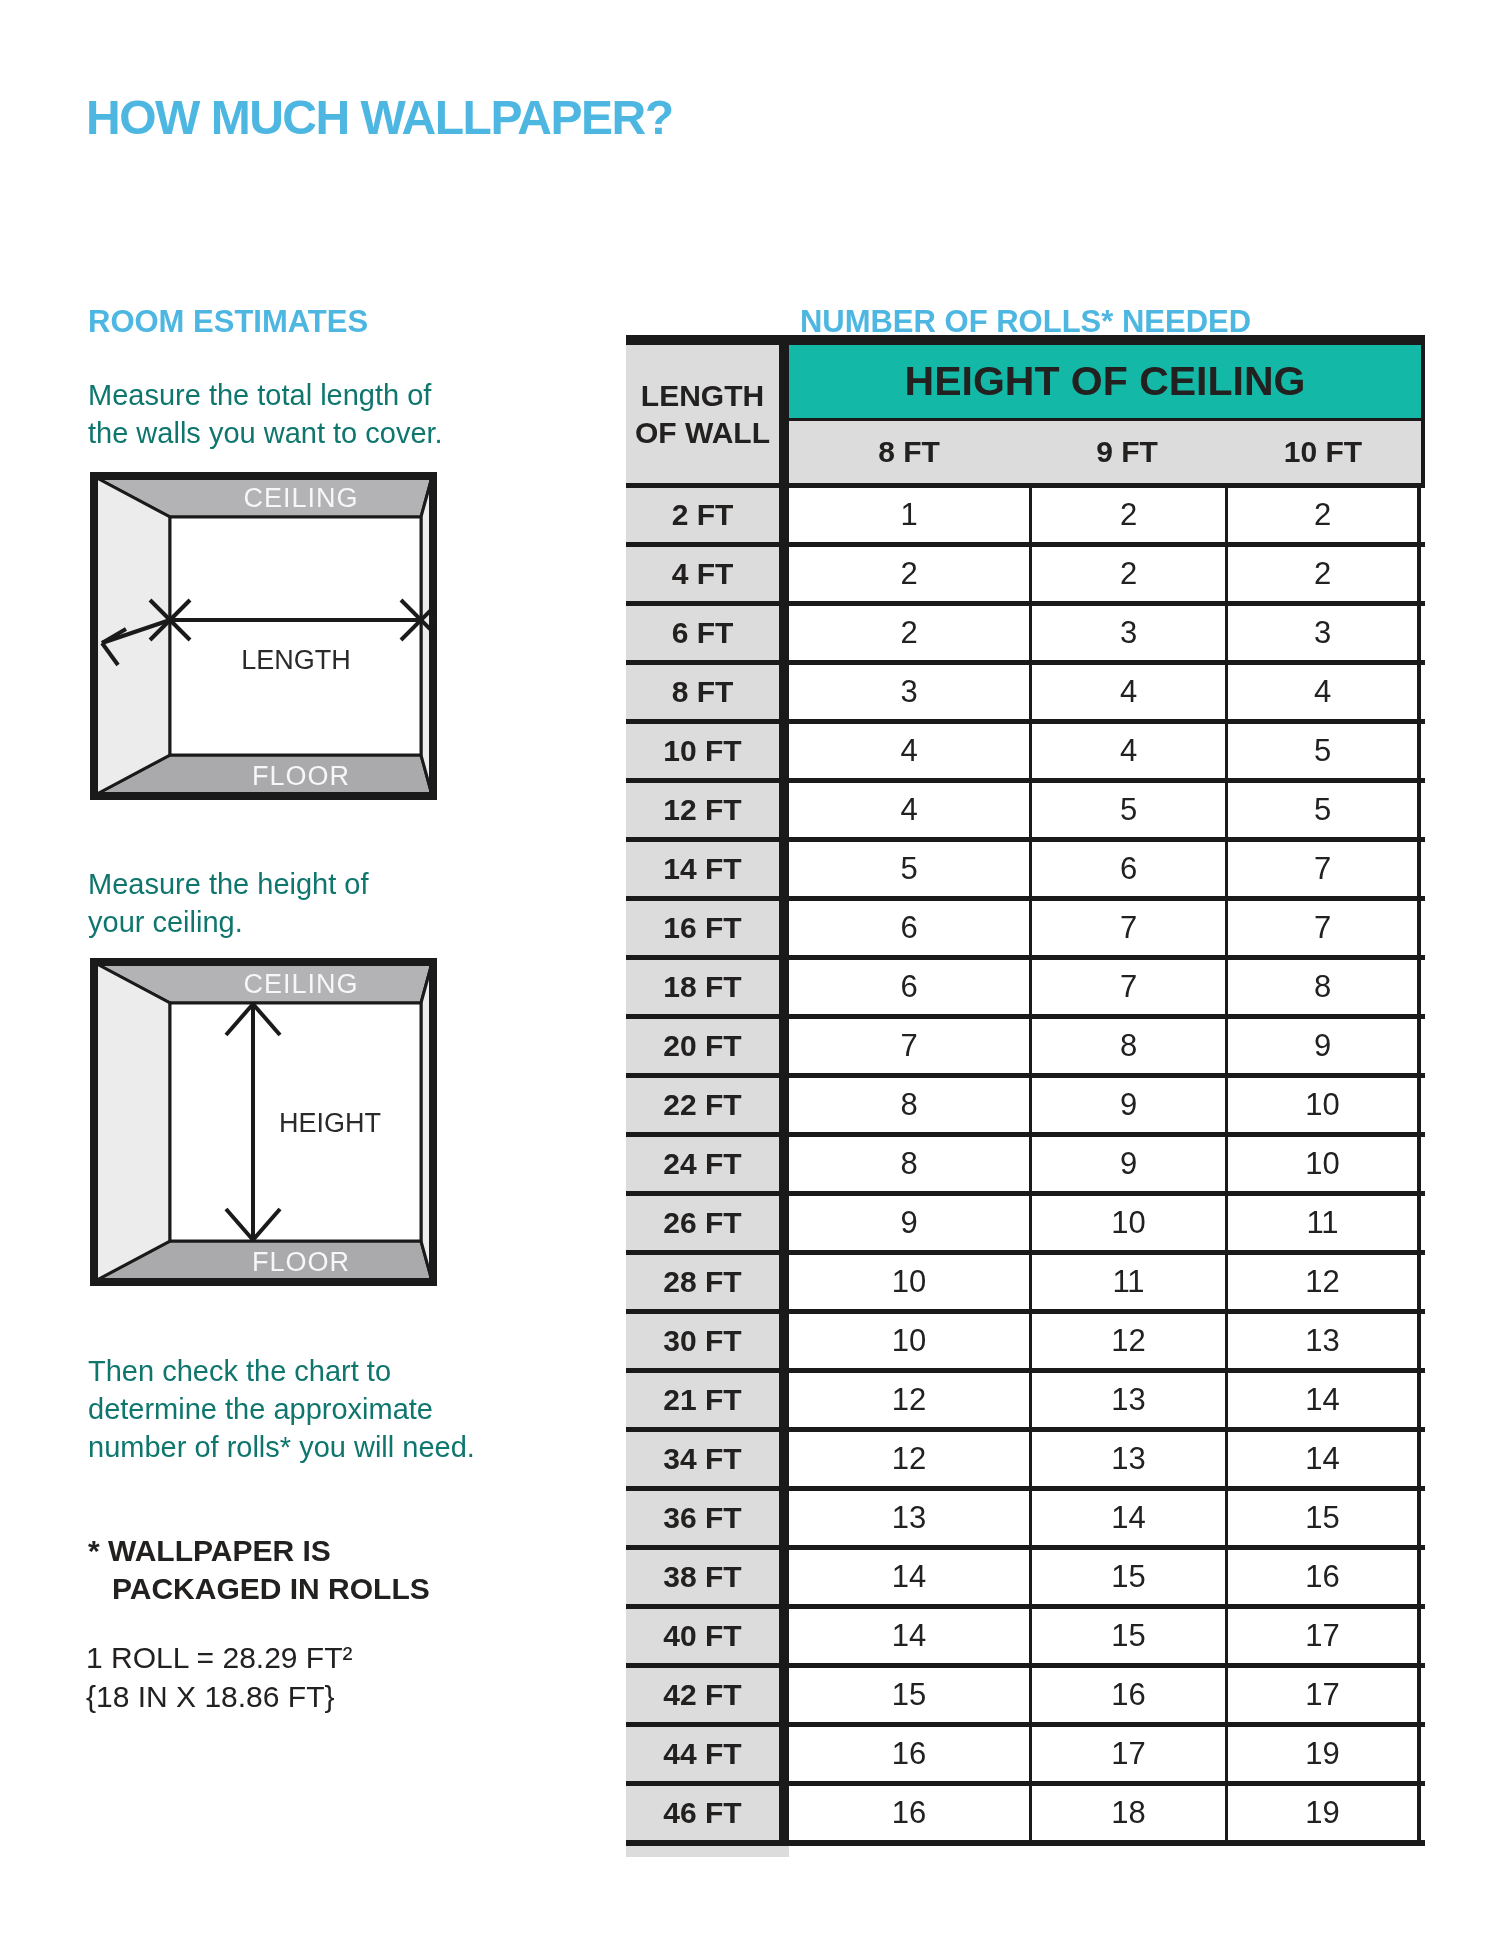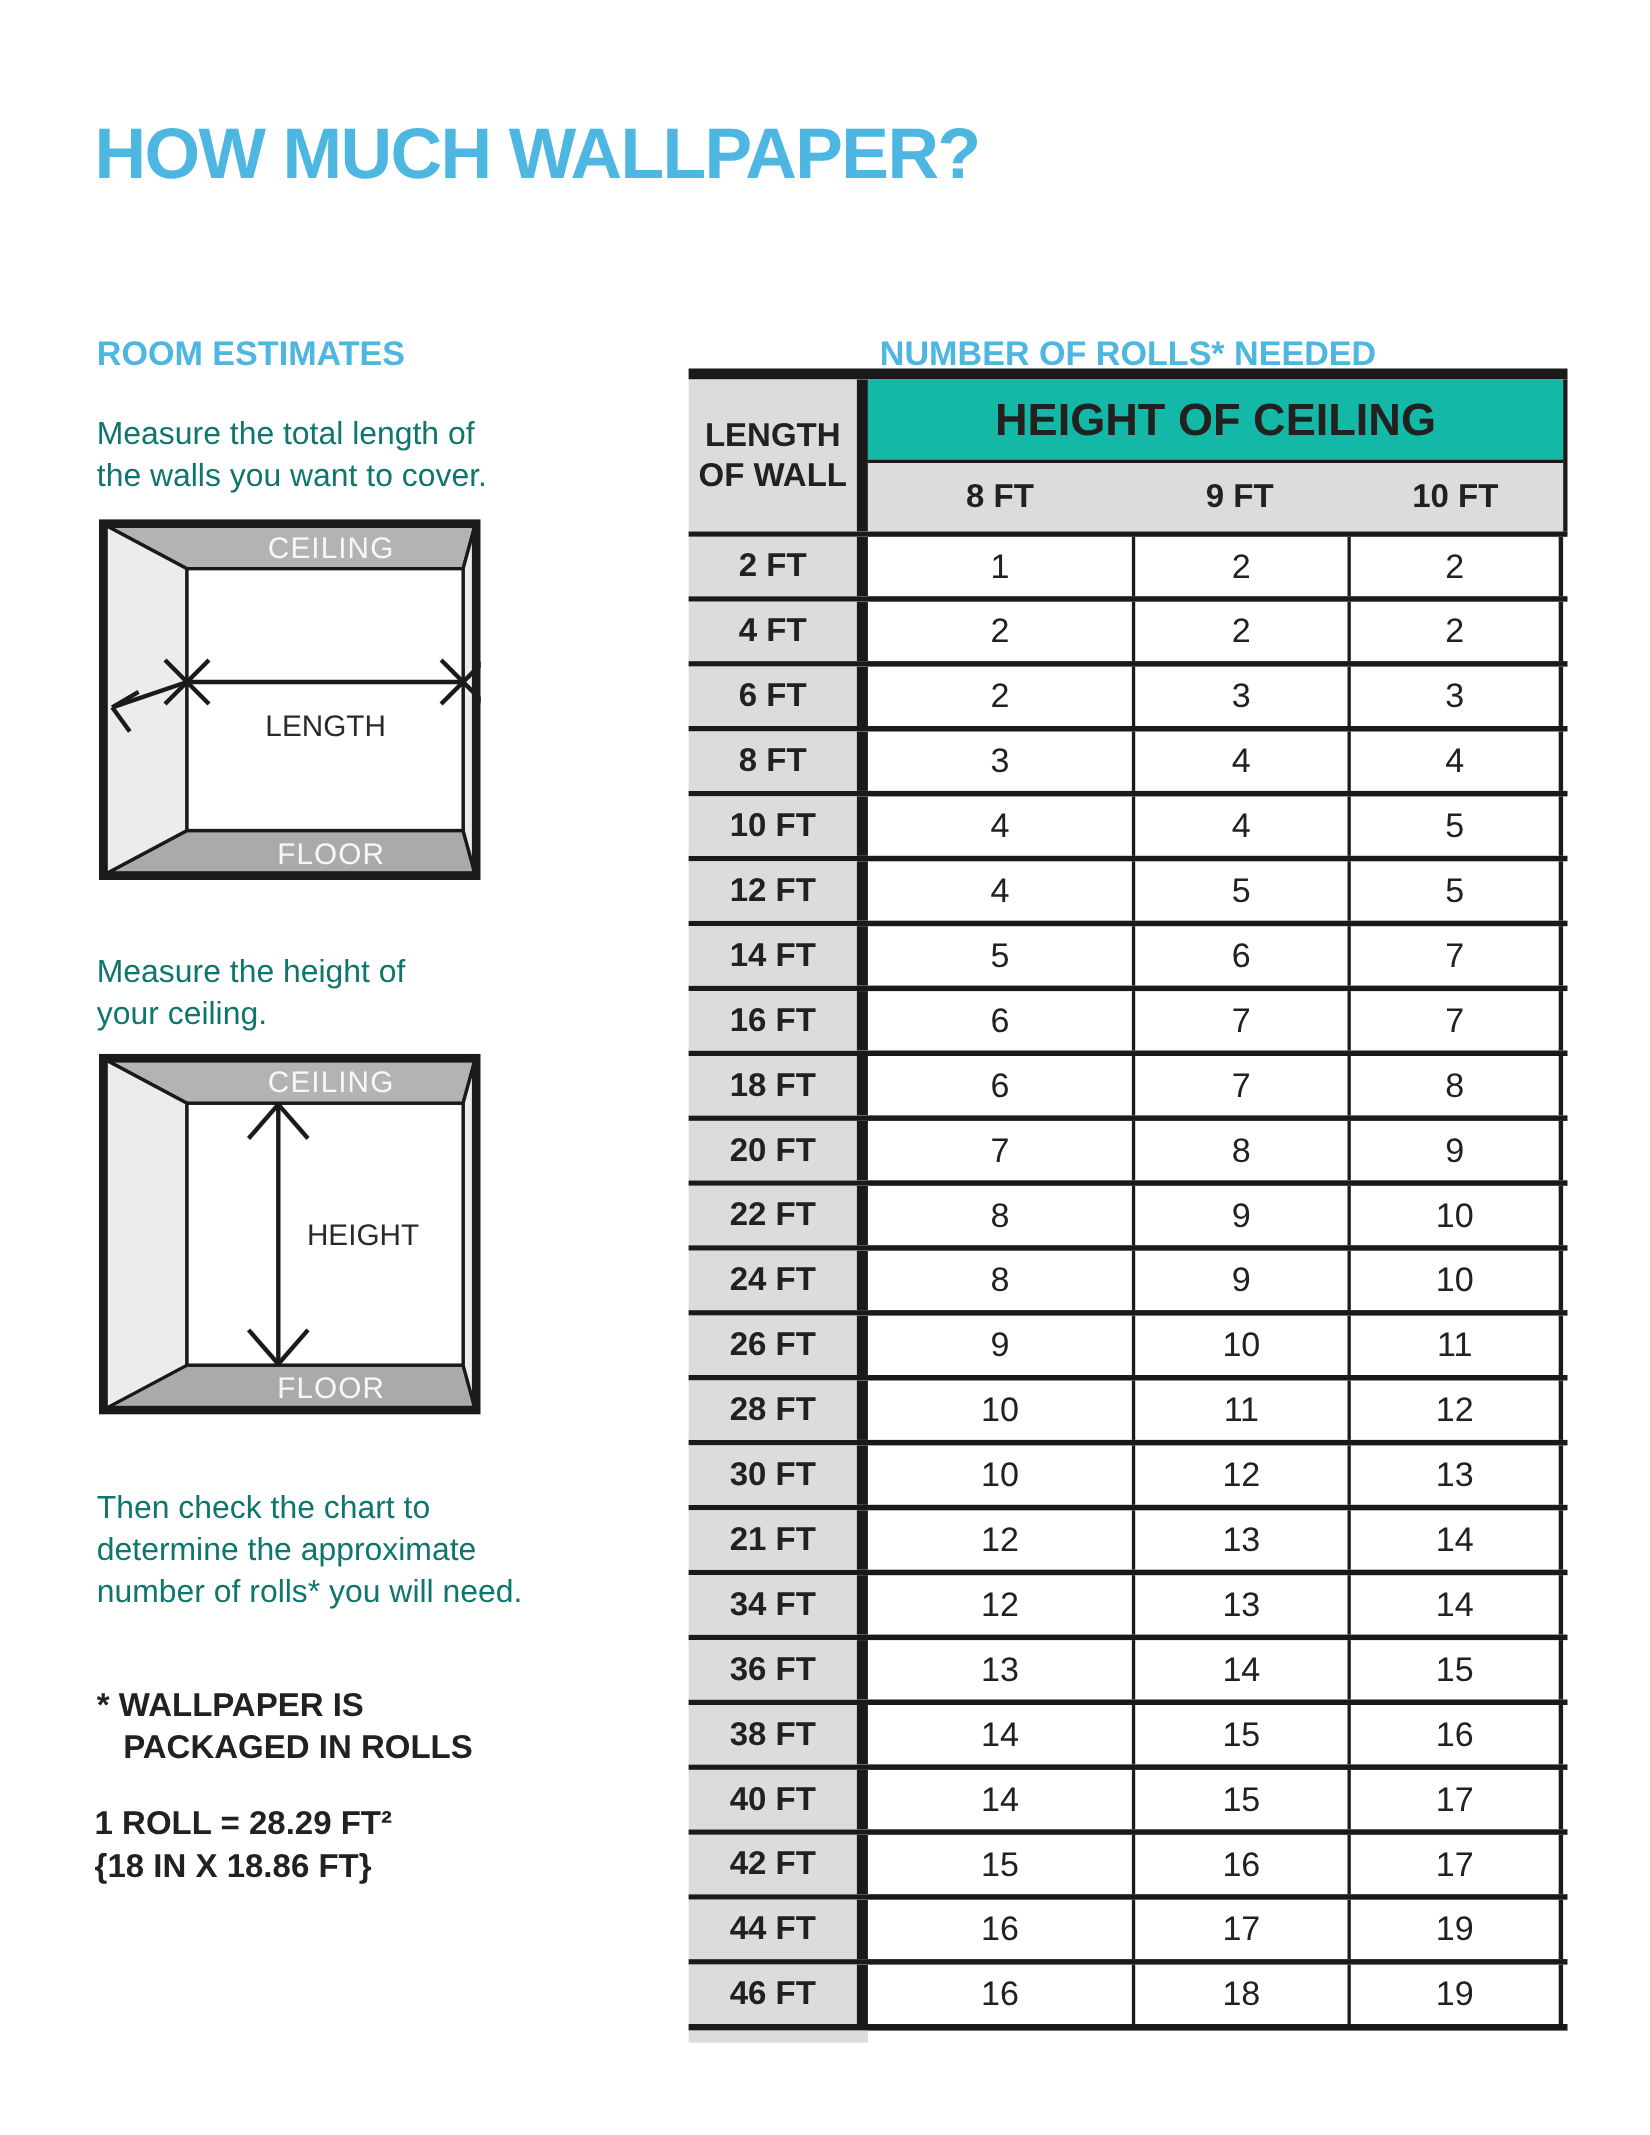--- a/index.html
+++ b/index.html
@@ -1,33 +1,33 @@
 <!DOCTYPE html>
 <html><head>
 <meta charset="utf-8">
 <style>
   html,body{margin:0;padding:0;background:#ffffff;}
   body{width:1500px;height:1941px;position:relative;font-family:"Liberation Sans",sans-serif;color:#232020;overflow:hidden;}
 
   .abs{position:absolute;}
 
-  .page-title{left:86px;top:58px;font-size:65px;font-weight:700;letter-spacing:-1.5px;color:#4DB7E2;}
+  .page-title{left:86px;top:58px;font-size:48px;font-weight:700;letter-spacing:-1.5px;color:#4DB7E2;}
 
   .section-heading{font-size:31px;font-weight:700;color:#4DB7E2;letter-spacing:0;}
   .h-left{left:88px;top:278px;}
   .h-right{left:626px;top:278px;width:799px;text-align:center;}
 
   .para{font-size:29px;line-height:38px;color:#0f766e;}
   .para1{left:88px;top:347px;width:372px;}
   .para2{left:88px;top:836px;width:300px;}
   .para3{left:88px;top:1323px;width:400px;}
 
   .footnote{left:88px;top:1532px;font-size:30px;font-weight:700;line-height:38px;}
   .footnote .indent{padding-left:24px;}
-  .rollinfo{left:86px;top:1638px;font-size:30px;font-weight:700;line-height:39px;}
+  .rollinfo{left:86px;top:1638px;font-size:30px;font-weight:400;line-height:39px;}
 
   .diagram{position:absolute;width:347px;}
   .diagram1{left:90px;top:472px;height:328px;}
   .diagram2{left:90px;top:958px;height:328px;}
 
   
   .rolls-table{left:626px;top:335px;width:799px;}
   .t-topbar{height:10px;background:#1a1a1a;}
   .t-head{display:flex;}
   .corner-cell{width:163px;height:138px;box-sizing:border-box;background:#dcdcdd;

